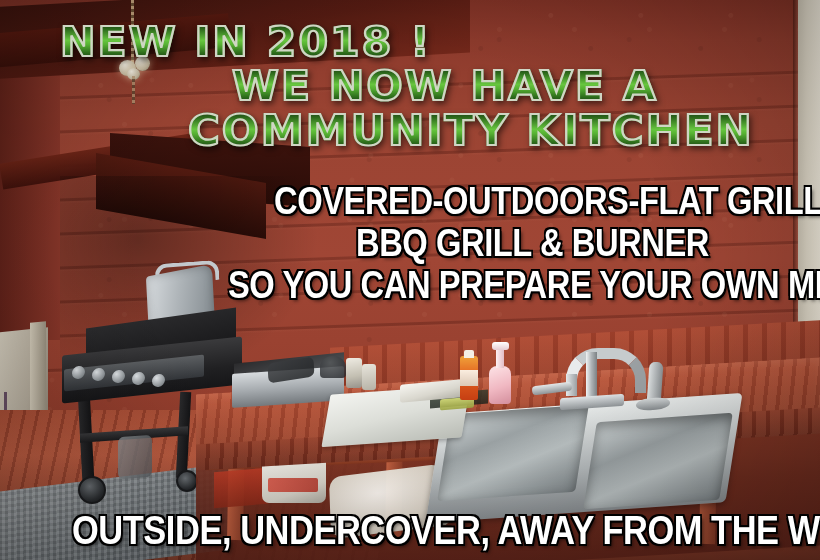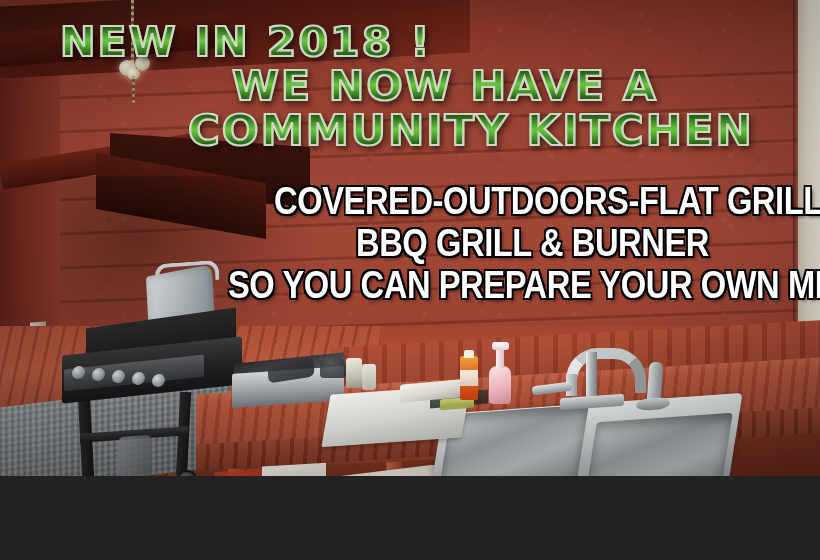--- a/index.html
+++ b/index.html
@@ -4,21 +4,21 @@
 <title>Community Kitchen Promo Image</title>
 <style>
   html, body {
     margin: 0;
     padding: 0;
     background: #222;
   }
   #stage {
     position: relative;
     width: 820px;
-    height: 476px;
+    height: 560px;
     overflow: hidden;
     font-family: "Liberation Sans", sans-serif;
     background: #8d3a2c;
     user-select: none;
   }
 
   
   .photo { position: absolute; inset: 0; overflow: hidden; }
 
   

